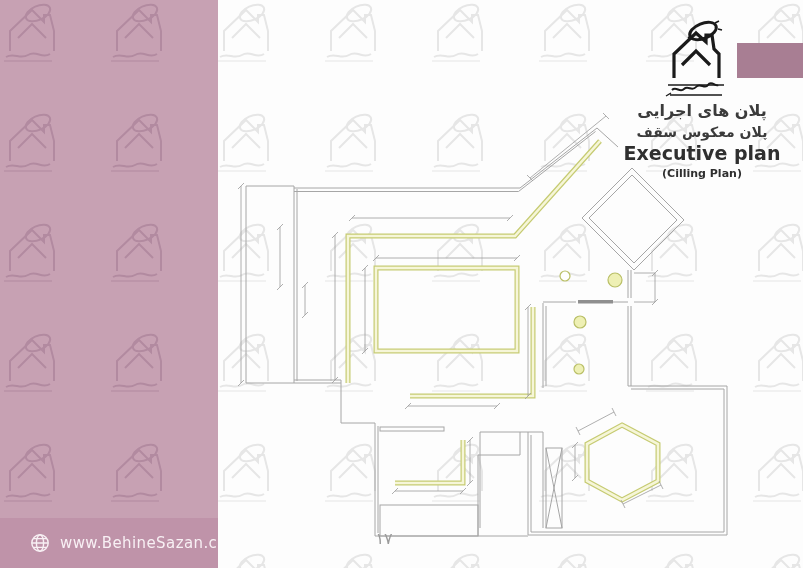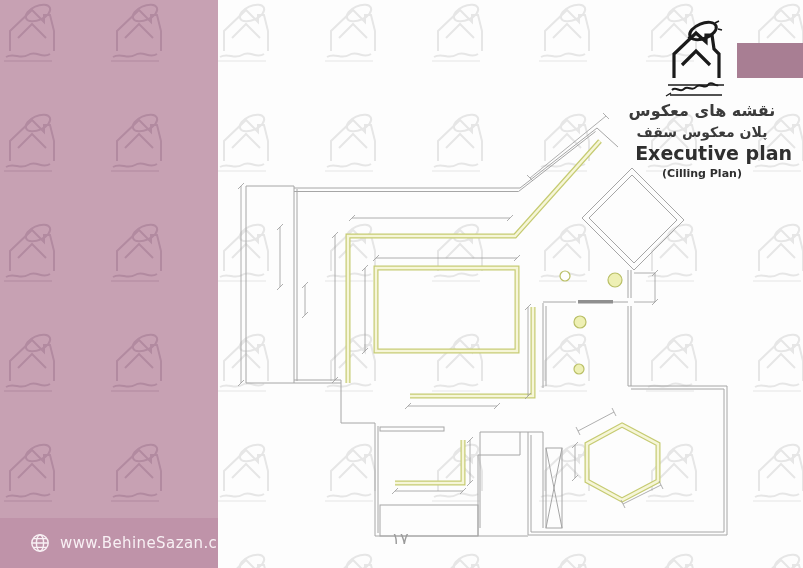--- a/index.html
+++ b/index.html
@@ -15,24 +15,24 @@
   .wm-layer{position:absolute;left:0;top:0;width:803px;height:568px;z-index:1;pointer-events:none;}
   .content{position:absolute;left:0;top:0;width:803px;height:568px;z-index:2;}
   .plan-svg{position:absolute;left:0;top:0;width:803px;height:568px;}
   .logo-block{position:absolute;left:658px;top:20px;width:76px;height:80px;}
   .accent-rect{position:absolute;left:737px;top:43px;width:66px;height:35px;background:#a87e93;}
   .title-block{
     position:absolute;left:612px;top:100px;width:180px;text-align:center;color:#3b3b3b;
   }
   .title-fa-1{font-size:16px;font-weight:bold;direction:rtl;line-height:22px;}
   .title-fa-2{font-size:14px;font-weight:bold;direction:rtl;line-height:20px;}
-  .title-en{font-size:19px;font-weight:600;line-height:23px;color:#2f2f2f;text-align:right;}
+  .title-en{font-size:19px;font-weight:600;line-height:23px;color:#2f2f2f;}
   .title-en-sub{font-size:11px;font-weight:600;line-height:17px;color:#2f2f2f;}
   .page-number{
-    position:absolute;left:372px;top:529px;width:56px;text-align:center;
+    position:absolute;left:356px;top:529px;width:56px;text-align:center;
     font-size:16px;color:#9b9b9b;letter-spacing:2px;
   }
   .footer-bar{
     position:absolute;left:0;top:518px;width:218px;height:50px;
     background:#bf93a9;z-index:3;display:flex;align-items:center;
   }
   .footer-globe{margin-left:29px;flex:0 0 auto;}
   .footer-site{
     margin-left:9px;font-size:15px;color:#f8f0f4;letter-spacing:.4px;
     white-space:nowrap;overflow:hidden;
@@ -159,21 +159,21 @@
       <path d="M24 45 L38 31 L52 45" stroke-width="3.2"></path>
       <path d="M10 65 H66" stroke-width="1.4"></path>
       <path d="M14 70 c4 -4 8 3 12 -1 s8 3 12 -2 s9 3 12 -2 s8 2 10 0" stroke-width="2"></path>
       <path d="M12 75 H64 M8 76 l5 -3" stroke-width="1.4"></path>
     </g>
   </svg>
 
   <div class="accent-rect"></div>
 
   <div class="title-block">
-    <div class="title-fa-1">نقشه های معکوس</div>
+    <div class="title-fa-1">پلان های اجرایی</div>
     <div class="title-fa-2">پلان معکوس سقف</div>
     <div class="title-en">Executive plan</div>
     <div class="title-en-sub">(Cilling Plan)</div>
   </div>
 
   <div class="page-number">۱۷</div>
 </div>
 
 <div class="footer-bar">
   <svg class="footer-globe" width="22" height="22" viewBox="0 0 22 22">

